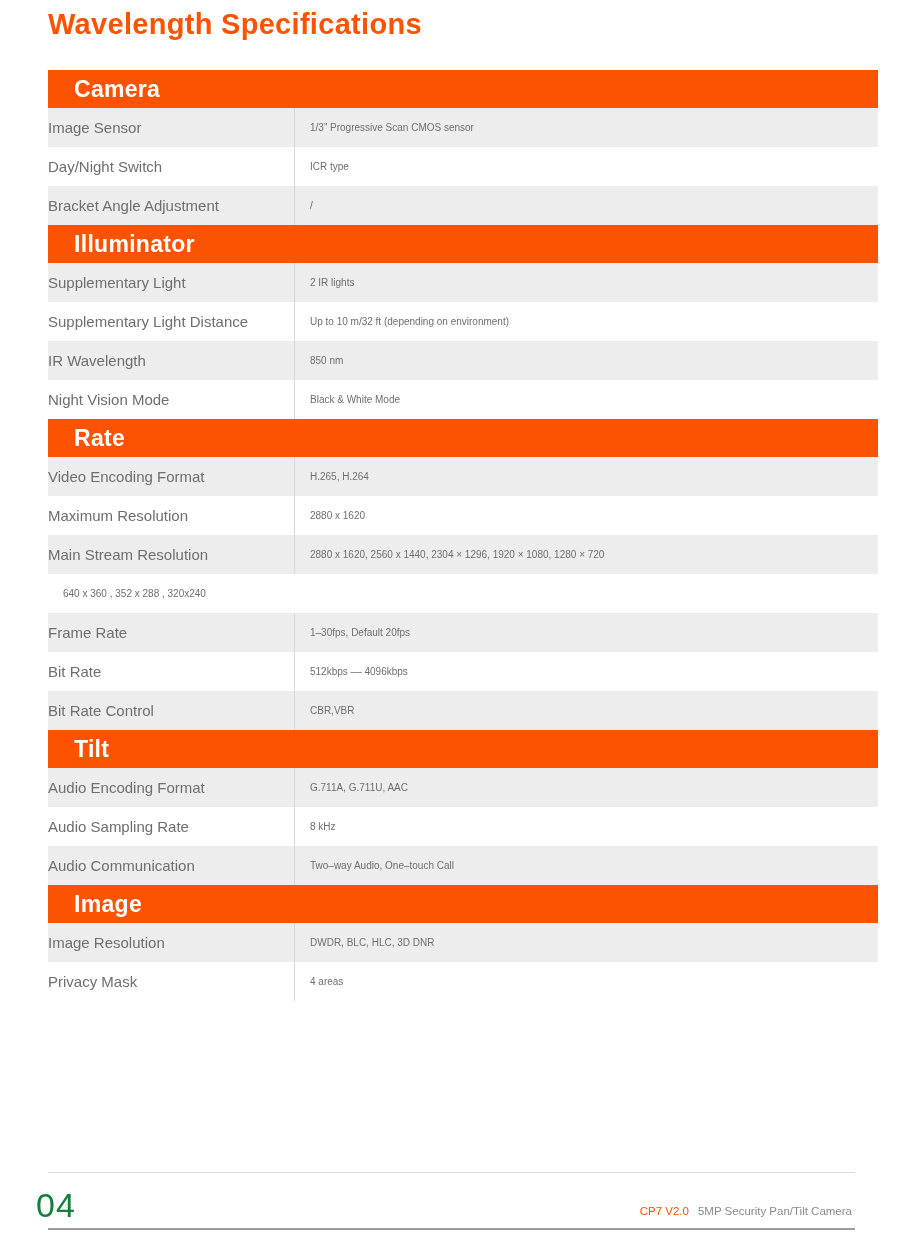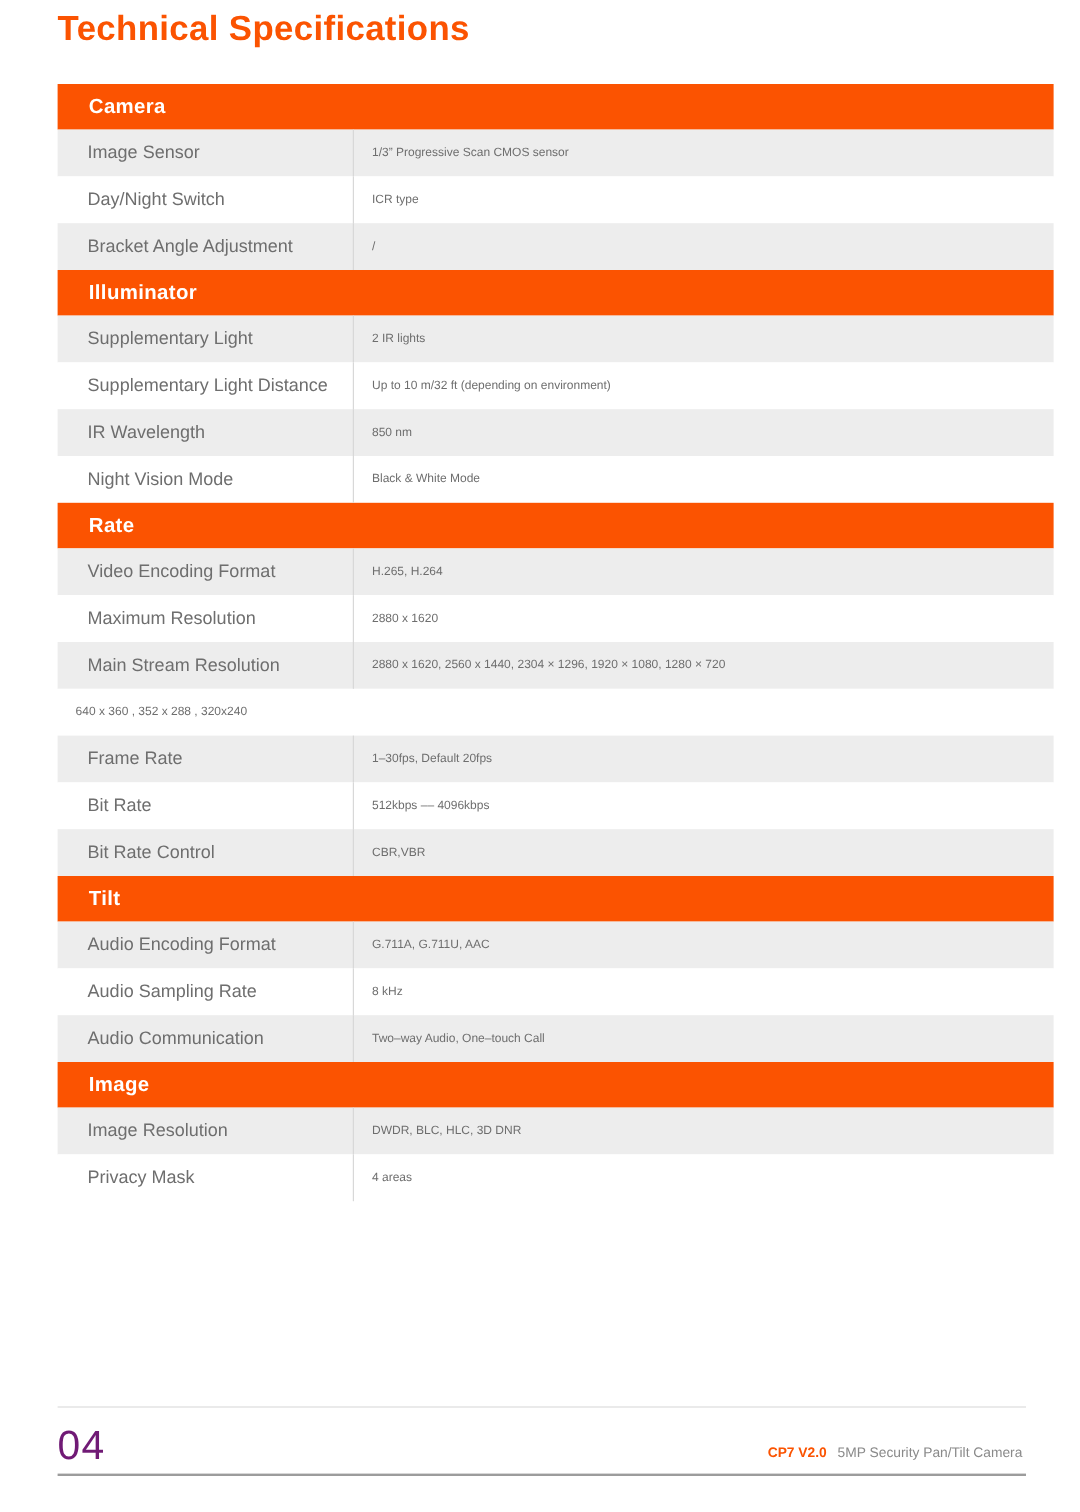--- a/index.html
+++ b/index.html
@@ -29,37 +29,36 @@
   }
   .section-header {
     height: 38px;
     background: var(--accent, #FB5301);
     display: flex;
     align-items: center;
     padding-left: 26px;
   }
   .section-header-title {
     color: #ffffff;
-    font-size: 17px;
+    font-size: 23px;
     font-weight: bold;
     letter-spacing: 0.3px;
   }
   .spec-row {
     display: flex;
     height: 39px;
     width: 100%;
   }
   .row-gray  { background: var(--row-alt, #EDEDED); }
   .row-white { background: #ffffff; }
   .spec-label {
     flex: 0 0 247px;
     width: 247px;
     display: flex;
     align-items: center;
-    padding-left: 25px;
     border-right: 1px solid #D8D8D8;
     color: var(--text, #6E6E6E);
     font-size: 15px;
     white-space: nowrap;
     overflow: hidden;
   }
   .spec-value {
     flex: 1;
     display: flex;
     align-items: center;
@@ -78,47 +77,47 @@
   }
   .footer-thick-line {
     position: absolute;
     left: 48px; right: 45px;
     top: 1228px;
     height: 2px;
     background: #9C9C9C;
   }
   .page-number {
     position: absolute;
-    left: 48px; top: 1186px;
+    left: 36px; top: 1186px;
     font-size: 34px;
     font-weight: normal;
-    color: #701a75;
+    color: #15803d;
     letter-spacing: 1px;
   }
   .footer-right {
     position: absolute;
     right: 48px; top: 1205px;
     font-size: 11.5px;
     white-space: nowrap;
   }
   .product-code {
     color: var(--accent, #FB5301);
-    font-weight: bold;
+    font-weight: normal;
     margin-right: 9px;
   }
   .product-name {
     color: #8A8A8A;
   }
 </style>
 </head>
 <body>
 
 <div class="page">
 
-  <h1 class="page-title">Technical Specifications</h1>
+  <h1 class="page-title">Wavelength Specifications</h1>
 
   <div class="spec-table">
   <div class="spec-section">
     <div class="section-header">
       <span class="section-header-title">Camera</span>
     </div>
     <div class="section-rows">
   <div class="spec-row row-gray">
     <div class="spec-label">Image Sensor</div>
     <div class="spec-value">1/3” Progressive Scan CMOS sensor</div>

